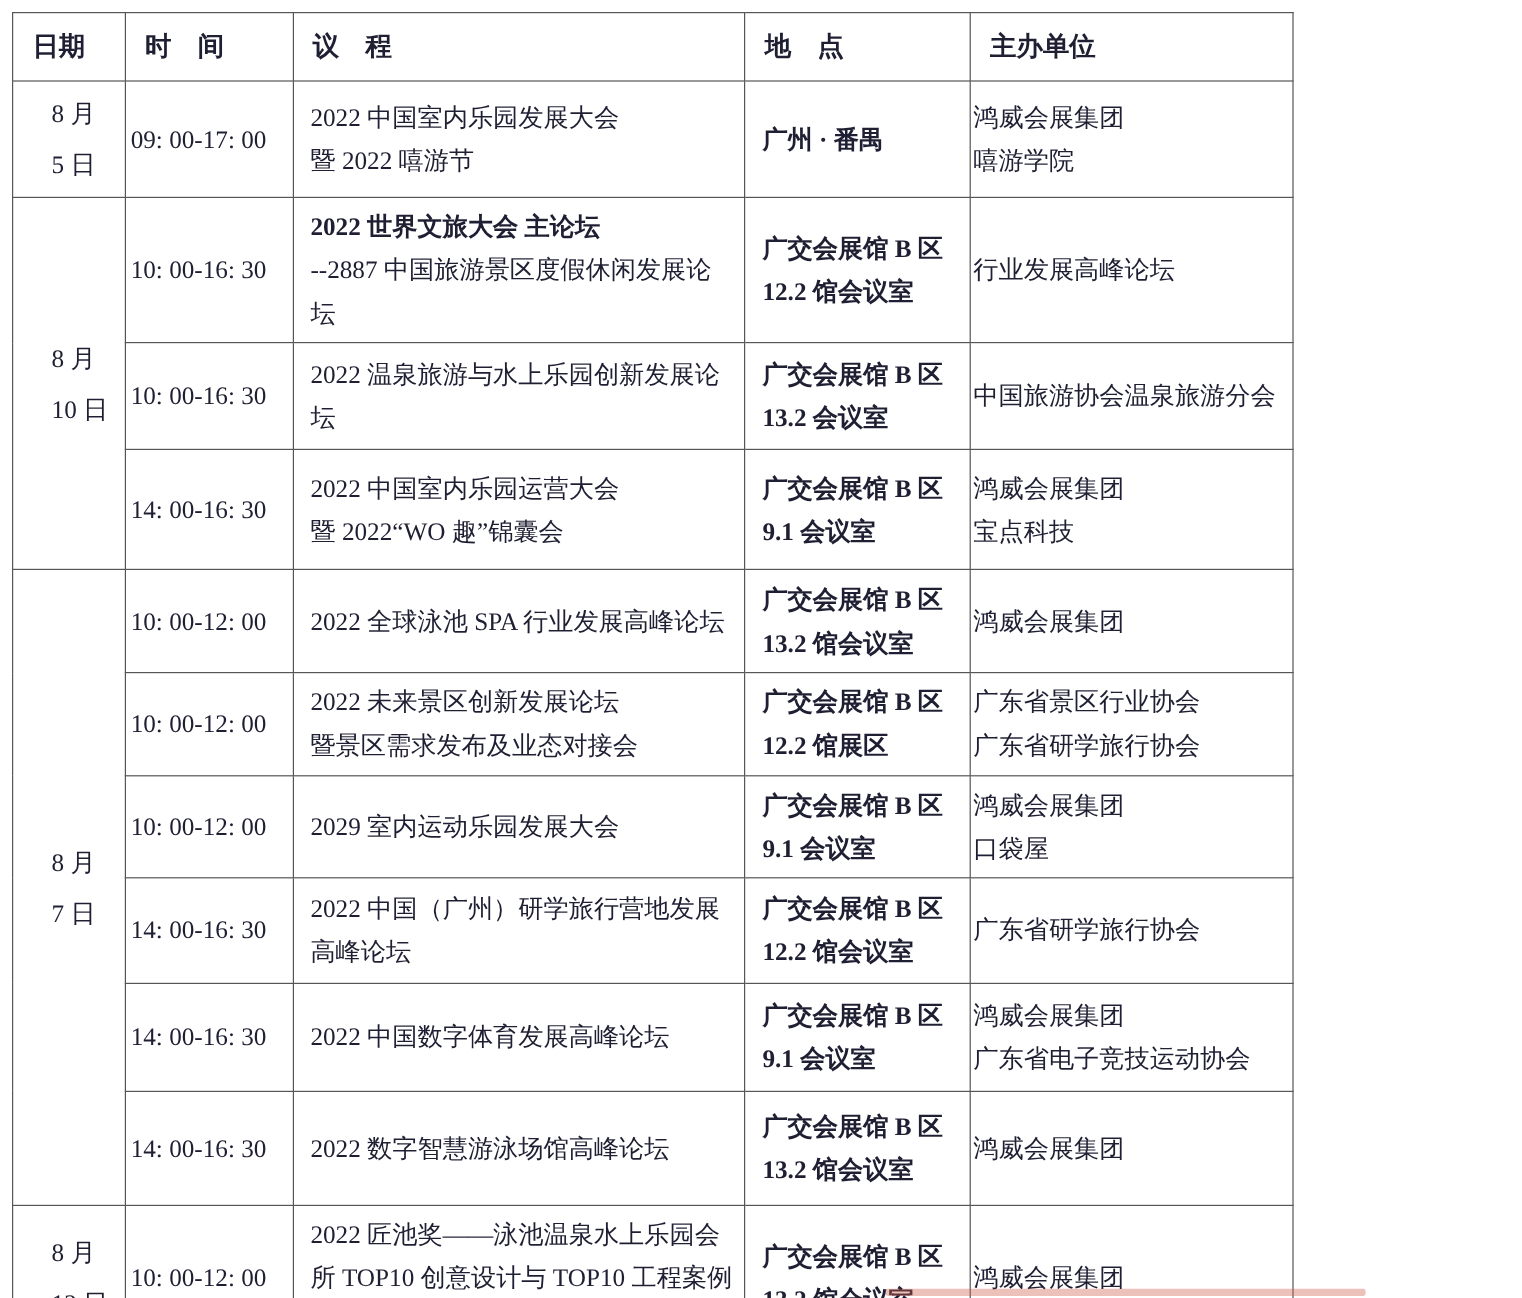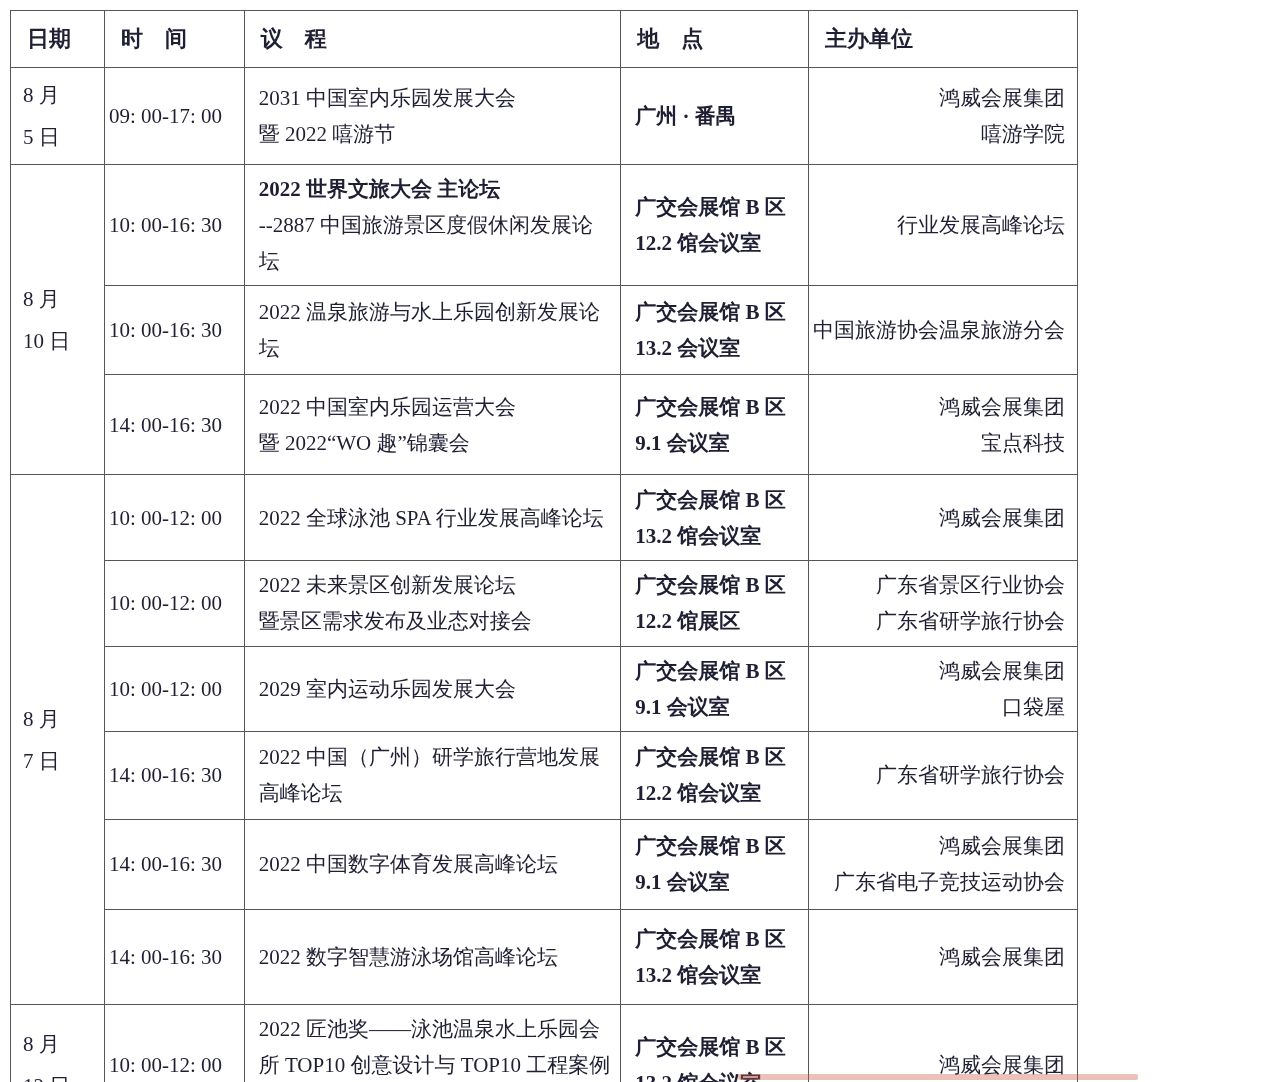--- a/index.html
+++ b/index.html
@@ -37,39 +37,38 @@
     overflow: hidden;
     box-sizing: border-box;
   }
   th {
     font-weight: bold;
     text-align: left;
     font-size: 22px;
     padding-left: 16px;
   }
   td.date-cell {
-    padding-left: 12px;
+    padding-left: 32px;
     line-height: 2.0;
   }
   td.time-cell {
     text-align: left;
     padding: 6px 4px;
     white-space: nowrap;
   }
   td.agenda-cell {
     padding-left: 14px;
     padding-right: 10px;
   }
   td.location-cell {
     padding-left: 14px;
     font-weight: bold;
   }
   td.organizer-cell {
     padding-left: 2px;
-    text-align: right;
   }
   .bold-line { font-weight: bold; }
   .scan-artifact {
     position: absolute;
     left: 738px;
     top: 1074px;
     width: 400px;
     height: 6px;
     background: rgba(205, 92, 72, 0.38);
     border-radius: 2px;
@@ -96,21 +95,21 @@
         <th>主办单位</th>
       </tr>
 
       <tr style="height:88px;">
         <td class="date-cell">
           <div>8 月</div>
           <div>5 日</div>
         </td>
         <td class="time-cell">09: 00-17: 00</td>
         <td class="agenda-cell">
-          <div>2031 中国室内乐园发展大会</div>
+          <div>2022 中国室内乐园发展大会</div>
           <div>暨 2022 嘻游节</div>
         </td>
         <td class="location-cell">
           <div>广州 · 番禺</div>
         </td>
         <td class="organizer-cell">
           <div>鸿威会展集团</div>
           <div>嘻游学院</div>
         </td>
       </tr>

